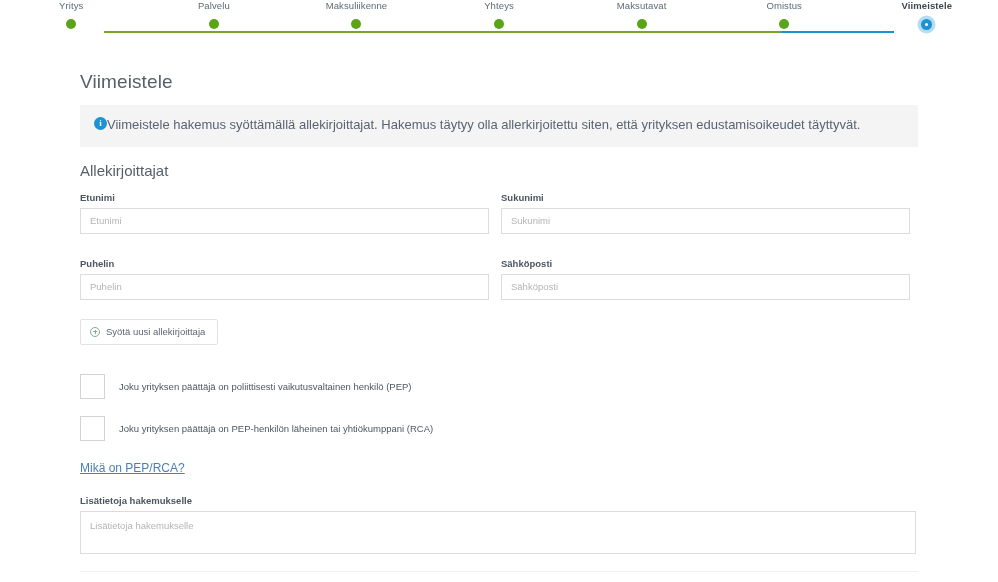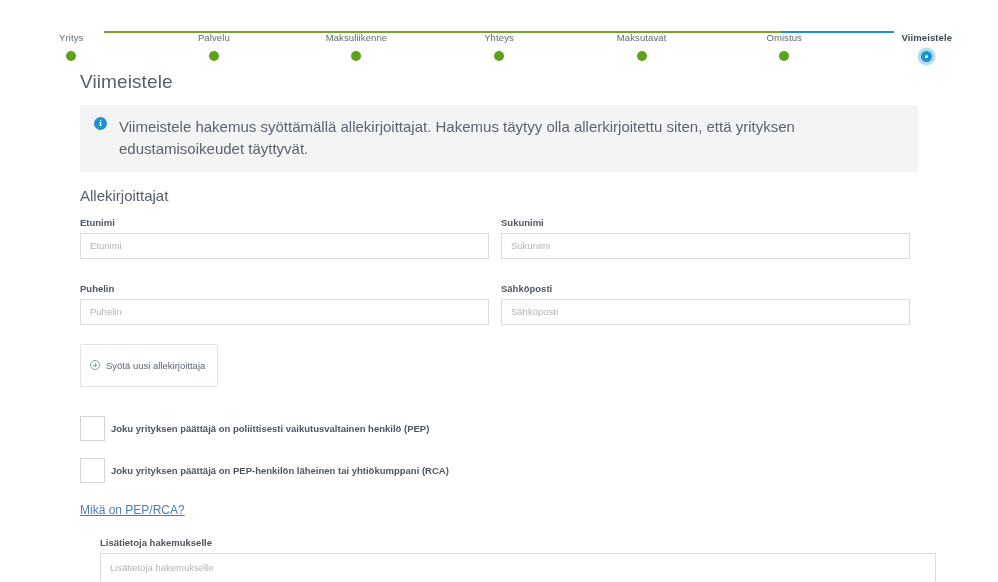--- a/index.html
+++ b/index.html
@@ -27,21 +27,20 @@
     height: 2px;
     display: flex;
   }
   .seg { flex: 1; height: 2px; background: #7aa32a; }
   .seg.blue { background: #1b92d1; }
 
   .steps {
     position: absolute;
     left: 0; right: 0; top: 0;
     display: flex;
-    margin-top: 32px;
   }
   .step {
     flex: 1;
     display: flex;
     flex-direction: column;
     align-items: center;
   }
   .step-label {
     font-size: 9.5px;
     color: #5c6b73;
@@ -101,24 +100,24 @@
     color: #fff;
     font-size: 9px;
     font-weight: bold;
     line-height: 13px;
     text-align: center;
     flex: 0 0 13px;
     margin-top: 1px;
     font-family: "Liberation Serif", serif;
   }
   .info-text {
-    margin-left: 12px;
-    font-size: 15px;
+    font-size: 13px;
     color: #5a6470;
     line-height: 1.45;
+    text-align: center;
   }
   .info-text2 {
     margin-left: 25px;
     margin-top: 11px;
     font-size: 9.5px;
     color: #5a6470;
   }
 
   
   .section-title {
@@ -155,21 +154,21 @@
     padding: 0 9px;
     outline: none;
   }
   .field-input::placeholder { color: #b4b4b4; }
 
   
   .add-btn {
     display: inline-flex;
     align-items: center;
     gap: 6px;
-    height: 43px;
+    height: 26px;
     padding: 0 12px 0 9px;
     border: 1px solid #e2e2e2;
     background: #fff;
     border-radius: 2px;
     font-size: 9.5px;
     color: #5c6670;
     font-family: "Liberation Sans", sans-serif;
     cursor: pointer;
     margin-top: 7px;
   }
@@ -196,36 +195,36 @@
     margin-bottom: 17px;
   }
   .checkbox {
     width: 25px; height: 25px;
     border: 1px solid #d3d3d3;
     background: #fff;
     flex: 0 0 25px;
     cursor: pointer;
   }
   .check-label {
-    margin-left: 6px;
-    font-size: 9.5px;
-    font-weight: bold;
+    margin-left: 14px;
+    font-size: 9.5px;
+    font-weight: normal;
     color: #4d5660;
   }
   .pep-link {
     font-size: 12px;
     color: #4a7fb5;
     text-decoration: underline;
     display: inline-block;
     margin-top: 1px;
     cursor: pointer;
   }
 
   
-  .notes { margin-top: 19px; margin-left: 20px; }
+  .notes { margin-top: 19px; }
   .notes-area {
     width: 836px;
     height: 43px;
     border: 1px solid #dcdcdc;
     background: #fff;
     font-size: 9.5px;
     color: #55606b;
     font-family: "Liberation Sans", sans-serif;
     padding: 8px 9px;
     resize: none;

